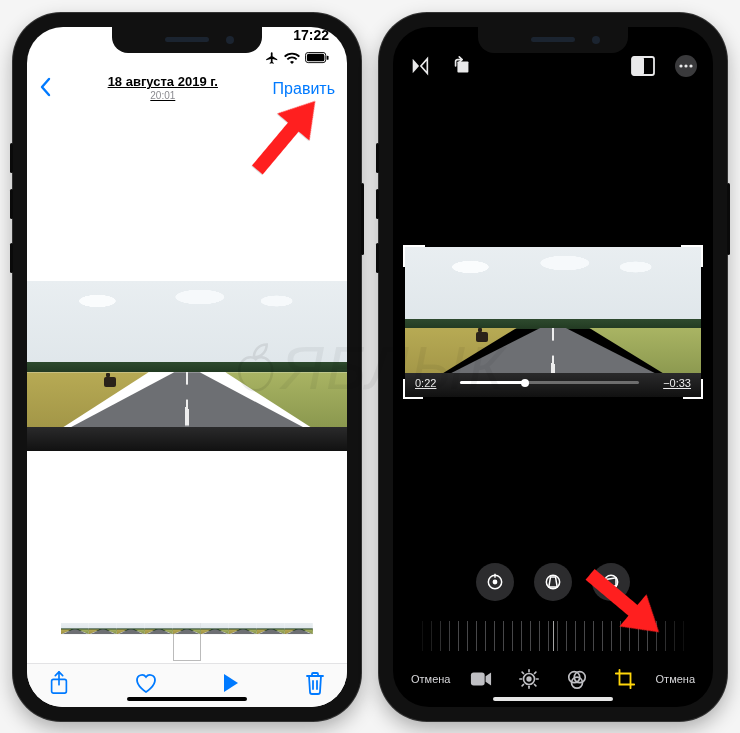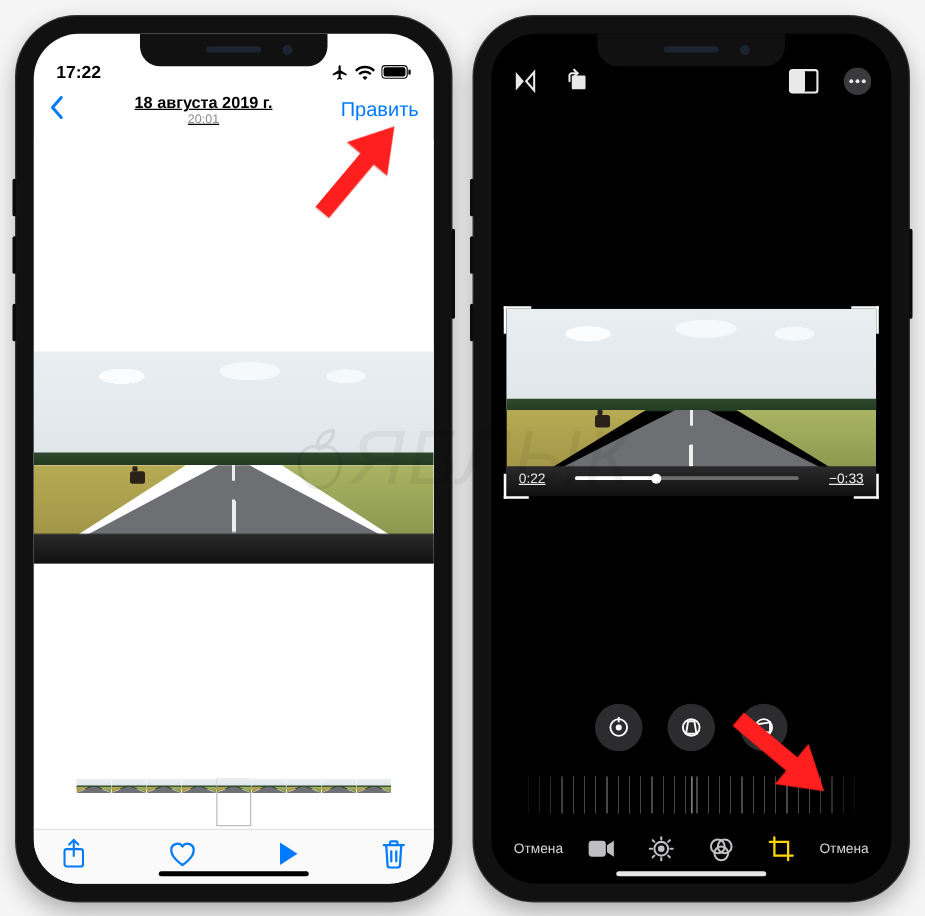--- a/index.html
+++ b/index.html
@@ -70,20 +70,21 @@
   
   .status-bar {
     height: 40px;
     display:flex;
     align-items:flex-end;
     justify-content:space-between;
     padding: 0 18px 2px;
     font-size: 14px;
     font-weight: 600;
     color:#000;
+    flex-direction:column;
   }
   .status-icons { display:flex; align-items:center; gap:5px; }
   .status-icons svg { display:block; }
   .nav {
     height: 44px;
     display:flex;
     align-items:center;
     justify-content:space-between;
     padding: 0 12px;
   }

